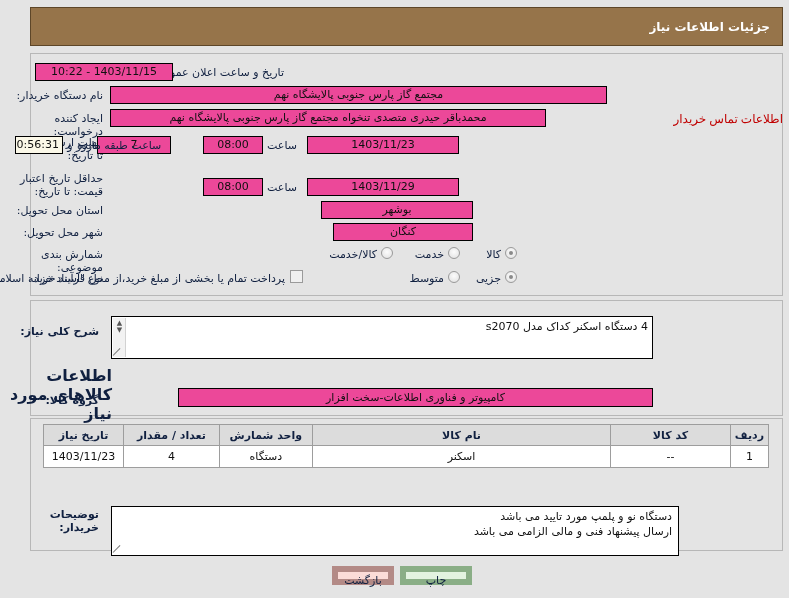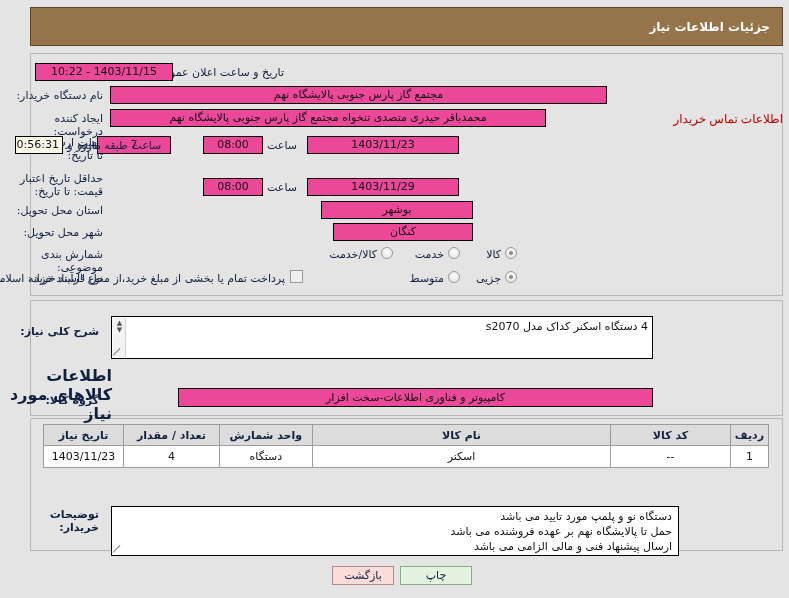--- a/index.html
+++ b/index.html
@@ -163,21 +163,21 @@
     padding: 0 4px;
     text-align: center;
     color: #101010;
   }
 
   
   .btn {
     position: absolute;
     height: 19px; line-height: 17px;
     font-size: 11px; text-align: center;
-    border: 1px solid #8b5cf6;
+    border: 6px solid #8b5cf6;
     cursor: pointer;
     z-index: 4;
     color: #102040;
   }
   .btn-print { background: #e3f3e0; border-color: #8aae86; }
   .btn-back  { background: #fbdcd8; border-color: #b38a86; }
 </style>
 </head>
 <body>
 
@@ -286,20 +286,19 @@
         <td>4</td>
         <td>1403/11/23</td>
       </tr>
     </tbody>
   </table>
 
   <div class="lbl lbl-b" style="right:690px; top:508px; width:88px;">توضیحات خریدار:</div>
   <div class="ta" style="right:110px; top:478px; width:568px; height:50px; padding:2px 6px 0 14px;margin-top:28px;">
     <div class="grip"></div>
     <div>دستگاه نو و پلمپ مورد تایید می باشد</div>
-    <div>حمل تا پالایشگاه نهم بر عهده فروشنده می باشد</div>
     <div>ارسال پیشنهاد فنی و مالی الزامی می باشد</div>
   </div>
 
   <div class="btn btn-print" style="left:400px; top:566px; width:72px;">چاپ</div>
   <div class="btn btn-back" style="left:332px; top:566px; width:62px;">بازگشت</div>
 
 </div>
 
 </body></html>

